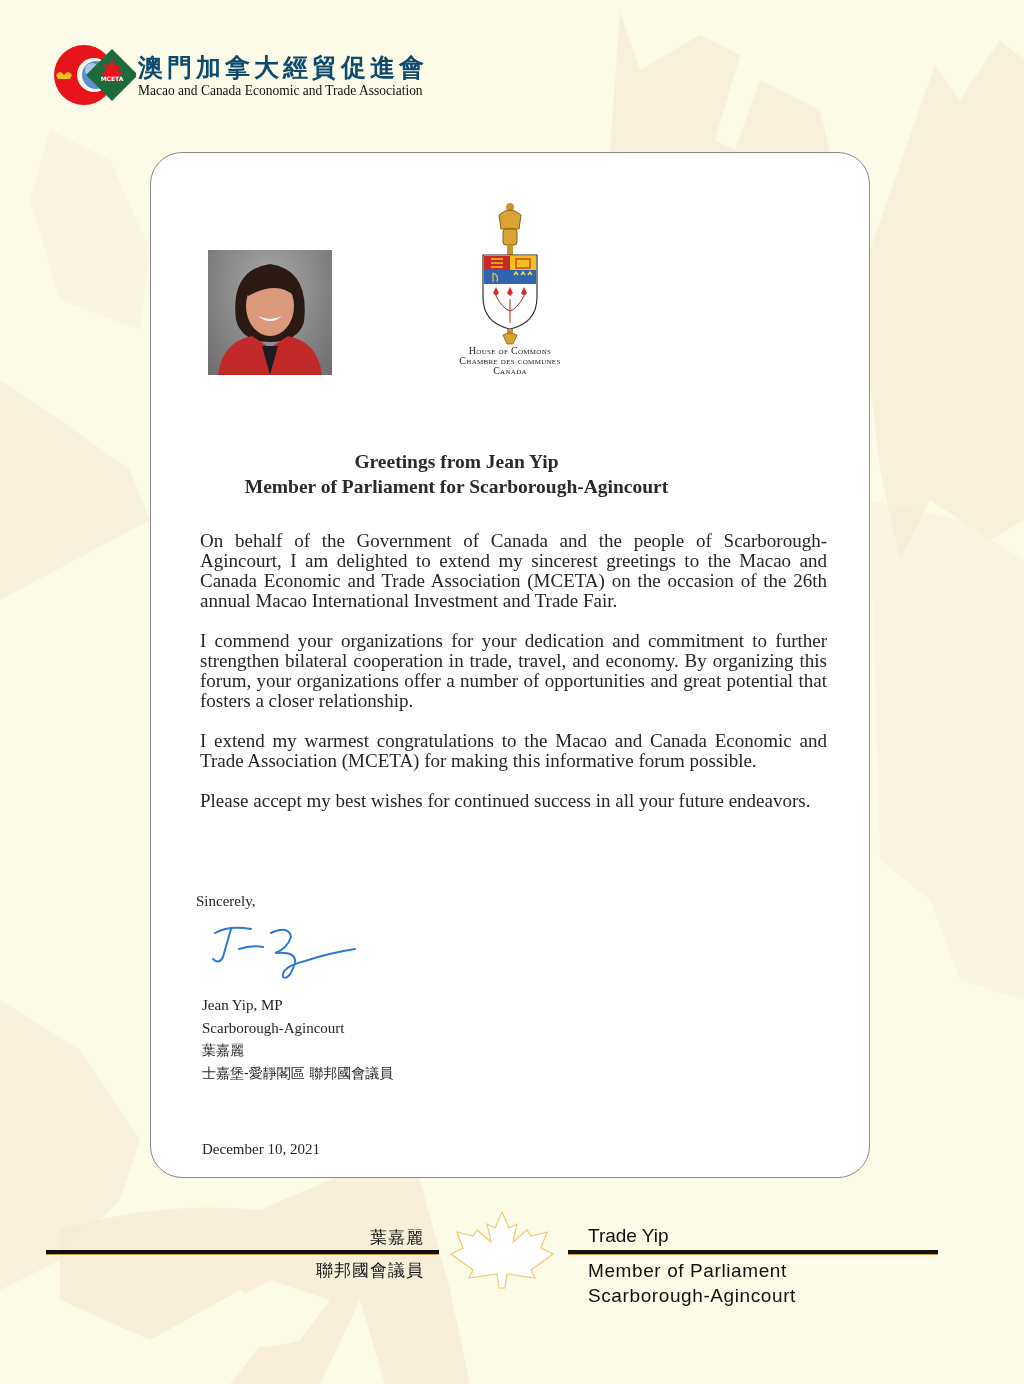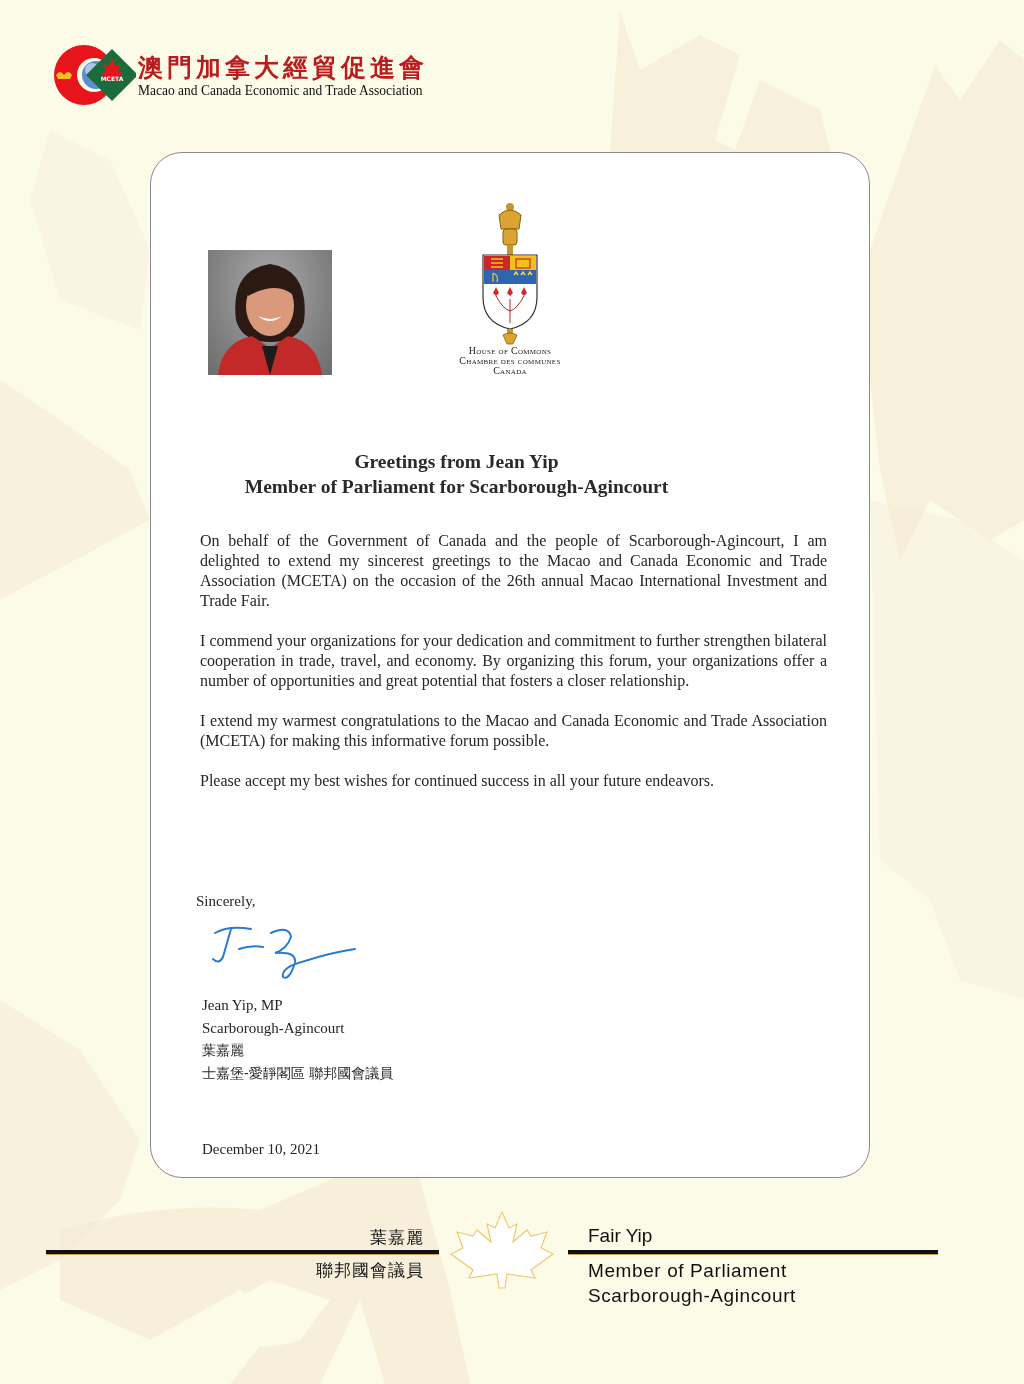--- a/index.html
+++ b/index.html
@@ -7,21 +7,21 @@
       width: 1024px; height: 1384px; position: relative; overflow: hidden;
       background: #fcfbe8;
       font-family: "Liberation Serif", serif;
       color: #222;
     }
     .bg-leaves { position: absolute; left: 0; top: 0; width: 1024px; height: 1384px; z-index: 0; }
     .header { position: absolute; left: 52px; top: 44px; height: 62px; z-index: 2; }
     .logo { position: absolute; left: 0; top: 0; width: 84px; height: 62px; }
     .org-cn {
       position: absolute; left: 86px; top: 7px; white-space: nowrap;
-      font-family: Liberation Sans, sans-serif; font-size: 25px; font-weight: bold; letter-spacing: 4px; color: #b91c1c;
+      font-family: Liberation Sans, sans-serif; font-size: 25px; font-weight: bold; letter-spacing: 4px; color: #0c4a6e;
     }
     .org-en {
       position: absolute; left: 86px; top: 38px; white-space: nowrap;
       font-family: "Liberation Serif", serif; font-size: 14.5px; color: #111; transform: scaleX(0.93); transform-origin: left;
     }
     .card {
       position: absolute; left: 150px; top: 152px; width: 718px; height: 1024px;
       background: #ffffff; border: 1.5px solid #8a8a8a; border-radius: 32px; z-index: 2;
     }
     .photo {
@@ -34,21 +34,21 @@
       font-family: "Liberation Serif", serif; font-size: 9px; line-height: 10px; letter-spacing: 0.3px; color: #222;
       font-variant: small-caps;
     }
     .crest-text div { font-size: 10px; }
     .title {
       position: absolute; left: 0; top: 296px; width: 611px; text-align: center;
       font-family: "Liberation Serif", serif; font-weight: bold; font-size: 19.5px; line-height: 25px; color: #2a2a2a;
     }
     .body-text {
       position: absolute; left: 49px; top: 378px; width: 627px;
-      font-size: 16px; line-height: 20px; text-align: justify; color: #262626;
+      font-size: 19px; line-height: 20px; text-align: justify; color: #262626;
     }
     .body-text p { margin: 0 0 20px 0; }
     .closing { position: absolute; left: 45px; top: 740px; font-size: 15px; color: #262626; }
     .signature { position: absolute; left: 58px; top: 770px; width: 200px; height: 72px; }
     .sig-block { position: absolute; left: 51px; top: 841px; font-size: 15px; line-height: 22.5px; color: #262626; }
     .sig-block .cn { font-family: "DejaVu Serif", serif; font-size: 14px; }
     .date { position: absolute; left: 51px; top: 953px; font-size: 15px; color: #262626; margin-top: 35px; }
     .footer { position: absolute; left: 0; top: 1200px; width: 1024px; height: 110px; z-index: 2; }
     .rule-left { position: absolute; left: 46px; top: 50px; width: 393px; height: 4px; background: #111; border-bottom: 1px solid #c9a24a; }
     .rule-right { position: absolute; left: 568px; top: 50px; width: 370px; height: 4px; background: #111; border-bottom: 1px solid #c9a24a; }
@@ -172,19 +172,19 @@
 
 <div class="footer">
   <div class="footer-cn-name">葉嘉麗</div>
   <div class="rule-left"></div>
   <div class="footer-cn-title">聯邦國會議員</div>
 
   <svg class="footer-leaf" viewBox="0 0 110 80">
     <path d="M55 2 L62 18 L70 14 L66 32 L80 20 L84 26 L100 22 L94 38 L106 44 L84 60 L88 68 L60 64 L58 78 L52 78 L50 64 L22 68 L26 60 L4 44 L16 38 L10 22 L26 26 L30 20 L44 32 L40 14 L48 18 Z" fill="#ffffff" stroke="#efca6e" stroke-width="1.2"></path>
   </svg>
 
-  <div class="footer-en-name">Fair Yip</div>
+  <div class="footer-en-name">Trade Yip</div>
   <div class="rule-right"></div>
   <div class="footer-en-title">
     <div>Member of Parliament</div>
     <div>Scarborough-Agincourt</div>
   </div>
 </div>
 
 </body></html>

